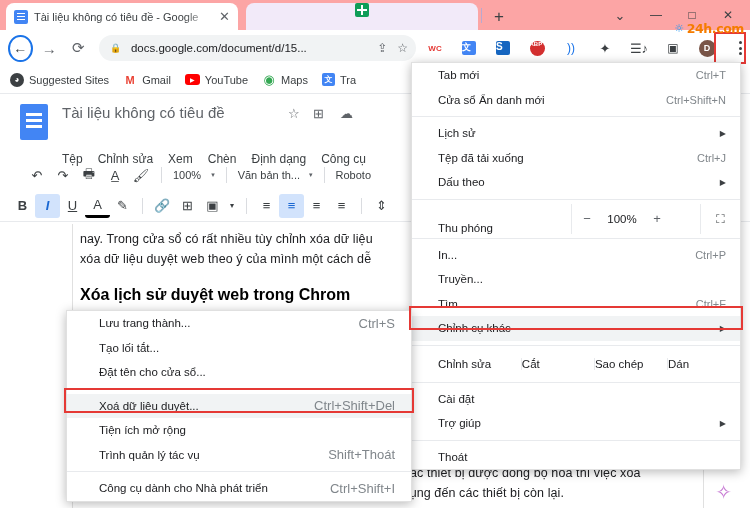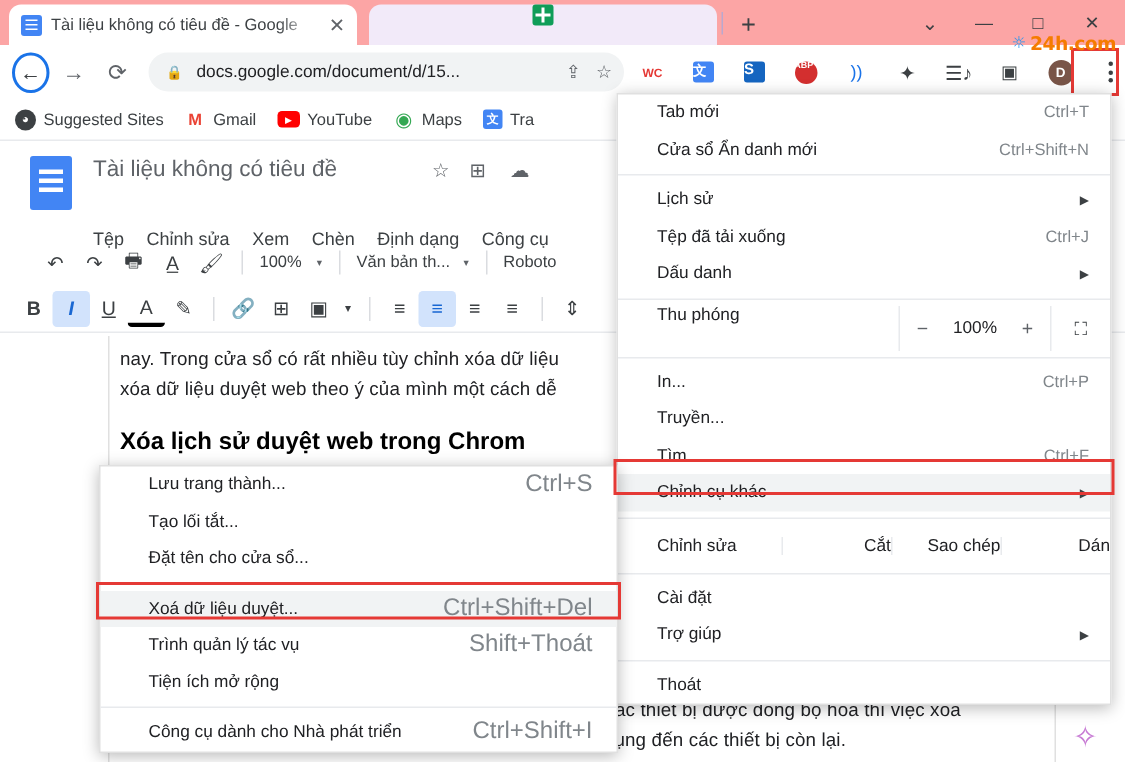--- a/index.html
+++ b/index.html
@@ -148,43 +148,43 @@
   .cmenu{
     position:absolute; left:411px; top:62px; width:330px; background:#fff;
     box-shadow:0 2px 10px rgba(0,0,0,.28); border:1px solid #e0e0e0; z-index:50;
     font-size:11.5px; color:#202124;
   }
   .mi{ display:flex; align-items:center; height:24.5px; padding:0 14px 0 26px; }
   .mi .lbl{ flex:1; white-space:nowrap;}
   .mi .sc{ color:#80868b; font-size:11px; white-space:nowrap;margin-left:48px;}
   .mi .arrow{ color:#3c4043; font-size:8px; }
   .msep{ height:1px; background:#e8eaed; margin:4px 0;}
-  .mzoom{ display:flex; align-items:flex-start; height:30px; padding:0 0 0 26px;}
+  .mzoom{ display:flex; align-items:flex-end; height:30px; padding:0 0 0 26px;gap:28px;}
   .mzoom .lbl{flex:1;}
   .zctl{ display:flex;align-items:center; border-left:1px solid #e8eaed; height:30px;}
   .zbtn{ width:30px;height:30px;display:flex;align-items:center;justify-content:center;font-size:13px;color:#5f6368;}
   .zval{ font-size:11.5px; min-width:40px; text-align:center;}
   .zfull{ width:40px;height:30px;display:flex;align-items:center;justify-content:center;
     border-left:1px solid #e8eaed; font-size:12px; color:#3c4043;}
   .mrow4{ display:flex; height:28px; align-items:center; }
-  .mrow4 .c{ flex:1; text-align:right; font-size:11.5px; border-left:1px solid #e8eaed;}
+  .mrow4 .c{ flex:1; text-align:left; font-size:11.5px; border-left:1px solid #e8eaed;}
   .mrow4 .c:first-child{ border-left:none; text-align:left; padding-left:26px; flex:1.15;}
   .mi.hl{ background:#f1f3f4; }
   .hlbox{ position:absolute; left:409px; top:306px; width:334px; height:24px;
     border:2.5px solid #e53935; z-index:55; pointer-events:none;}
 
   
   .submenu{
     position:absolute; left:66px; top:310px; width:346px; background:#fff;
     box-shadow:0 2px 10px rgba(0,0,0,.28); border:1px solid #e0e0e0; z-index:52;
     font-size:11.5px; color:#202124;
   }
   .smi{ display:flex; align-items:center; height:24.5px; padding:0 16px 0 32px;}
   .smi .lbl{flex:1; white-space:nowrap;}
-  .smi .sc{ color:#80868b; font-size:16px; white-space:nowrap;}
+  .smi .sc{ color:#80868b; font-size:13px; white-space:nowrap;}
   .smi.hl{ background:#f1f3f4; }
   .subhlbox{ position:absolute; left:64px; top:388px; width:350px; height:25px;
     border:2.5px solid #e53935; z-index:56; pointer-events:none;}
 </style>
 </head>
 <body>
 
 <div id="app">
 
   <div class="tabstrip">
@@ -366,21 +366,21 @@
     <div class="msep"></div>
     <div class="mi">
       <span class="lbl">Lịch sử</span>
       <span class="arrow">▶</span>
     </div>
     <div class="mi">
       <span class="lbl">Tệp đã tải xuống</span>
       <span class="sc">Ctrl+J</span>
     </div>
     <div class="mi">
-      <span class="lbl">Dấu danh</span>
+      <span class="lbl">Dấu theo</span>
       <span class="arrow">▶</span>
     </div>
     <div class="msep"></div>
     <div class="mzoom">
       <span class="lbl">Thu phóng</span>
       <span class="zctl">
         <span class="zbtn">−</span>
         <span class="zval">100%</span>
         <span class="zbtn">+</span>
       </span>
@@ -439,27 +439,27 @@
     <div class="smi">
       <span class="lbl">Đặt tên cho cửa sổ...</span>
       <span class="sc"></span>
     </div>
     <div class="msep"></div>
     <div class="smi hl">
       <span class="lbl">Xoá dữ liệu duyệt...</span>
       <span class="sc">Ctrl+Shift+Del</span>
     </div>
     <div class="smi">
+      <span class="lbl">Tiện ích mở rộng</span>
+      <span class="sc"></span>
+    </div>
+    <div class="smi">
       <span class="lbl">Trình quản lý tác vụ</span>
       <span class="sc">Shift+Thoát</span>
     </div>
-    <div class="smi">
-      <span class="lbl">Tiện ích mở rộng</span>
-      <span class="sc"></span>
-    </div>
     <div class="msep"></div>
     <div class="smi">
       <span class="lbl">Công cụ dành cho Nhà phát triển</span>
       <span class="sc">Ctrl+Shift+I</span>
     </div>
   </div>
   <div class="subhlbox"></div>
 
 </div>
 

